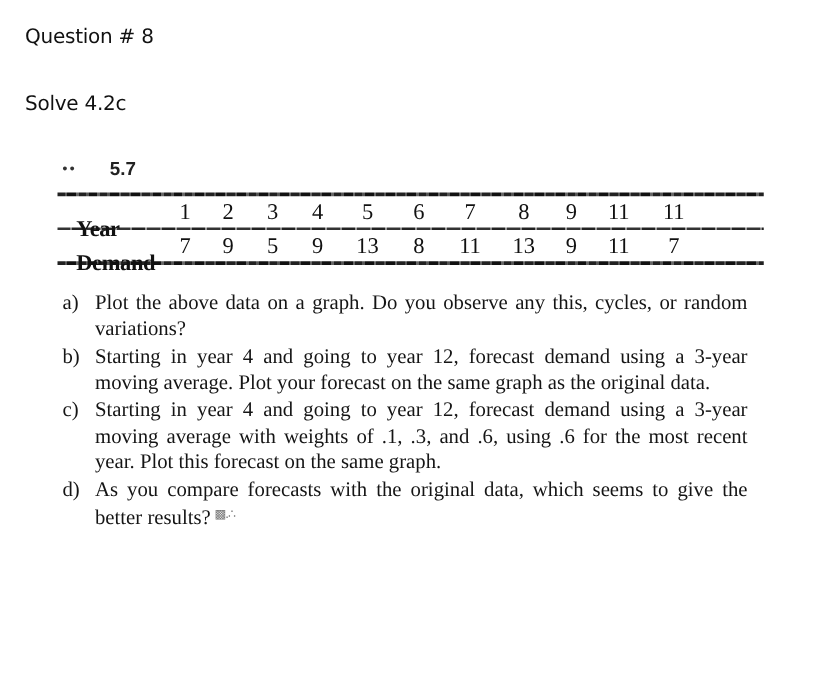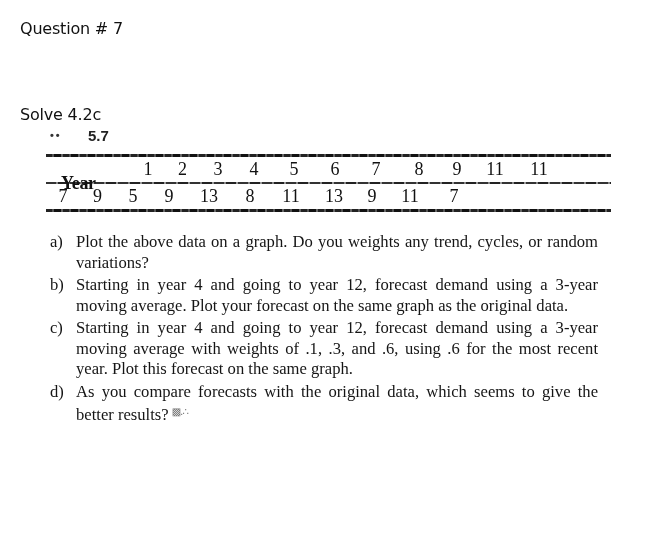--- a/index.html
+++ b/index.html
@@ -16,21 +16,21 @@
     }
     .heading {
       position: absolute;
       left: 20px;
       font-family: "DejaVu Sans", sans-serif;
       font-size: 16px;
       color: #111;
       letter-spacing: -0.2px;
     }
     #q-title { top: 19px; }
-    #q-sub { top: 73px; margin-top: 32px; }
+    #q-sub { top: 73px; }
 
     .problem-label {
       position: absolute;
       top: 127px;
       left: 50px;
       font-family: "Liberation Sans", sans-serif;
       font-weight: bold;
       font-size: 15px;
       color: #222;
     }
@@ -103,21 +103,21 @@
       font-size: 10px;
       color: #777;
       vertical-align: 5px;
       margin-left: 3px;
       letter-spacing: -1px;
     }
   </style>
 </head>
 <body>
 
-<div id="q-title" class="heading">Question # 7</div>
+<div id="q-title" class="heading">Question # 8</div>
 <div id="q-sub" class="heading">Solve 4.2c</div>
 
 <div class="problem-label">
   <span class="dots">••</span>
   <span>5.7</span>
 </div>
 
 <div class="data-table">
   <div class="rule-thick"></div>
   <div class="trow">
@@ -129,39 +129,40 @@
     <div class="cell" style="width:44px">5</div>
     <div class="cell" style="width:38px">6</div>
     <div class="cell" style="width:44px">7</div>
     <div class="cell" style="width:42px">8</div>
     <div class="cell" style="width:34px">9</div>
     <div class="cell" style="width:42px">11</div>
     <div class="cell" style="width:46px">11</div>
   </div>
   <div class="rule-thin"></div>
   <div class="trow">
+    <div class="hdr">Demand</div>
     <div class="cell" style="width:34px">7</div>
     <div class="cell" style="width:35px">9</div>
     <div class="cell" style="width:36px">5</div>
     <div class="cell" style="width:36px">9</div>
     <div class="cell" style="width:44px">13</div>
     <div class="cell" style="width:38px">8</div>
     <div class="cell" style="width:44px">11</div>
     <div class="cell" style="width:42px">13</div>
     <div class="cell" style="width:34px">9</div>
     <div class="cell" style="width:42px">11</div>
     <div class="cell" style="width:46px">7</div>
   </div>
   <div class="rule-thick"></div>
 </div>
 
 <div class="questions">
   <div class="q-item">
     <span class="q-letter">a)</span>
-    <span class="q-text">Plot the above data on a graph. Do you weights any trend, cycles, or random variations?</span>
+    <span class="q-text">Plot the above data on a graph. Do you observe any this, cycles, or random variations?</span>
   </div>
   <div class="q-item">
     <span class="q-letter">b)</span>
     <span class="q-text">Starting in year 4 and going to year 12, forecast demand using a 3-year moving average. Plot your forecast on the same graph as the original data.</span>
   </div>
   <div class="q-item">
     <span class="q-letter">c)</span>
     <span class="q-text">Starting in year 4 and going to year 12, forecast demand using a 3-year moving average with weights of .1, .3, and .6, using .6 for the most recent year. Plot this forecast on the same graph.</span>
   </div>
   <div class="q-item">

